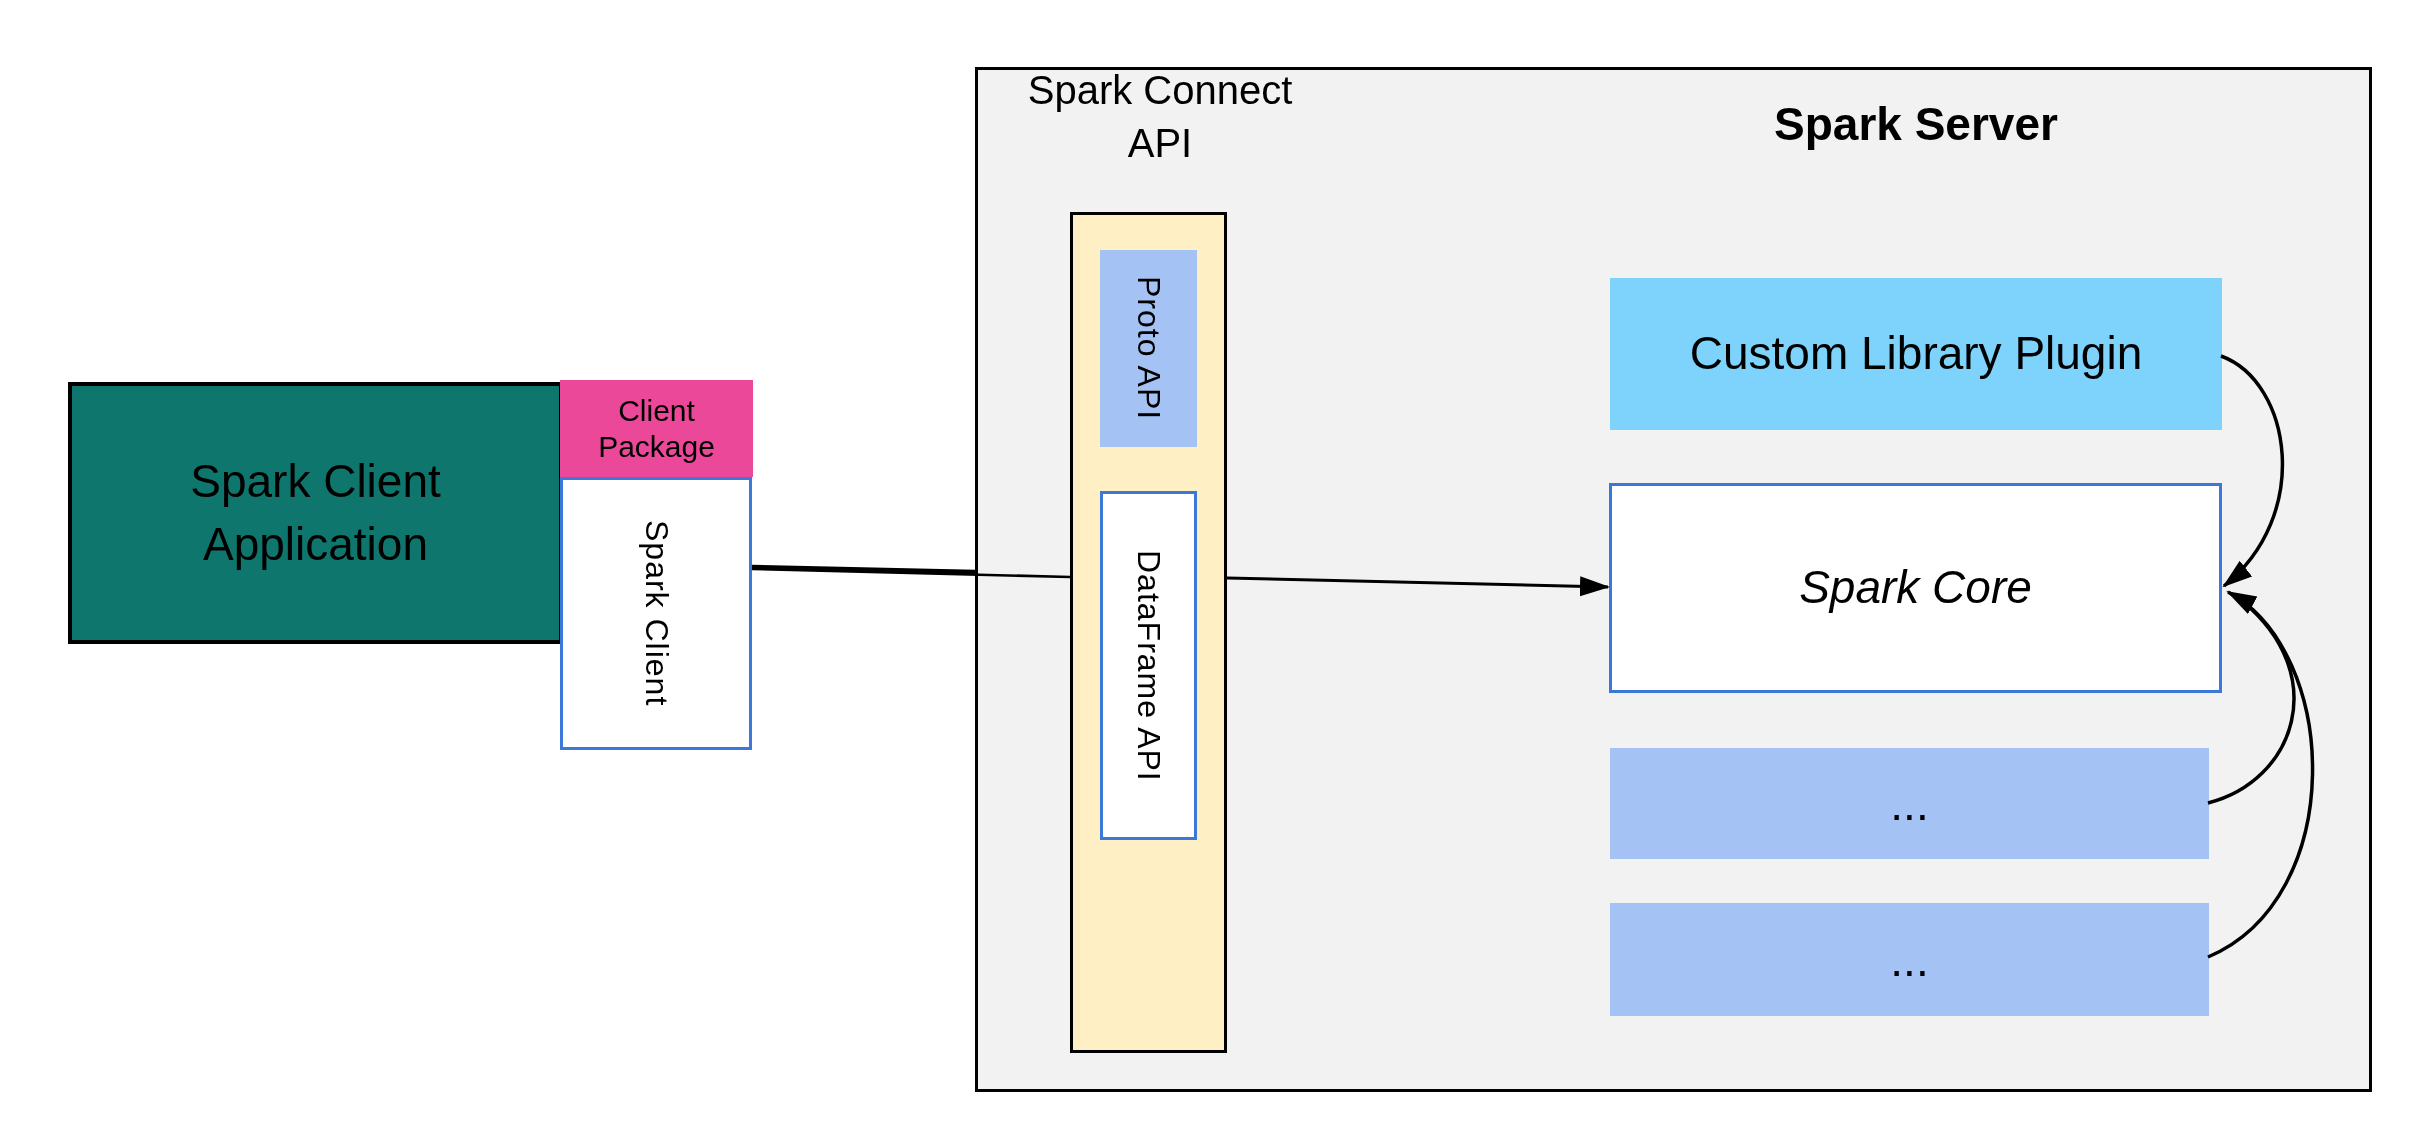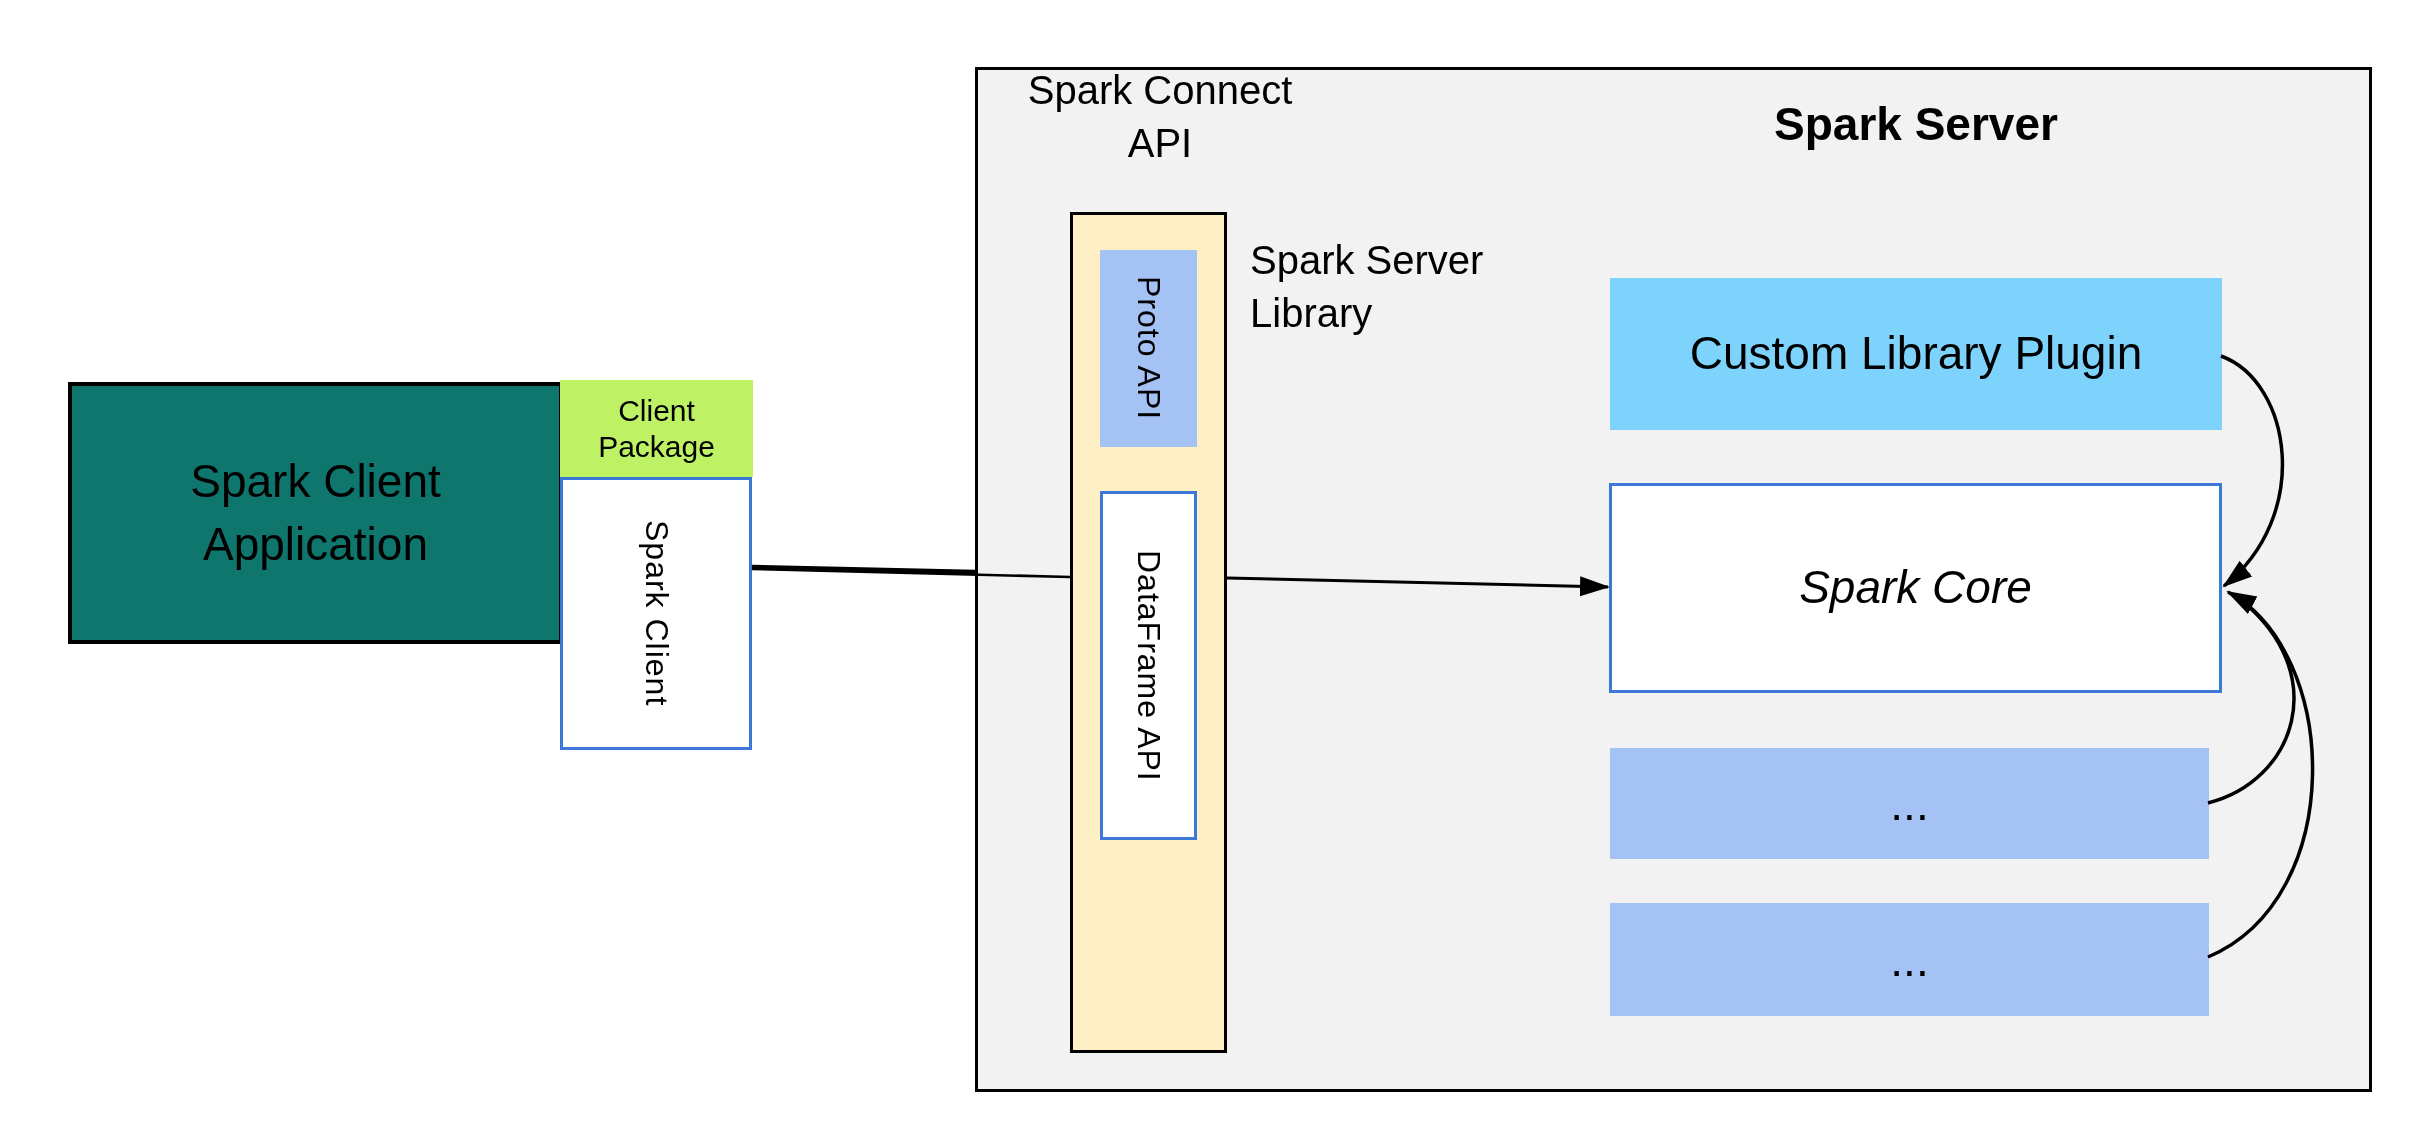--- a/index.html
+++ b/index.html
@@ -6,21 +6,21 @@
   .canvas{
     position:relative;width:2435px;height:1135px;background:#ffffff;overflow:hidden;
     font-family:"Liberation Sans",sans-serif;color:#000000;border-radius:12px;
   }
   .abs{position:absolute;box-sizing:border-box;}
   .center-flex{display:flex;align-items:center;justify-content:center;text-align:center;}
 
   
   .gray-container{left:975px;top:67px;width:1397px;height:1025px;background:#F2F2F2;border:3px solid #000000;}
   .green-box{left:68px;top:382px;width:495px;height:262px;background:#0f766e;border:4px solid #000000;}
-  .pkg-box{left:560px;top:380px;width:193px;height:97px;background:#bef264;}
+  .pkg-box{left:560px;top:380px;width:193px;height:97px;background:#ec4899;}
   .client-box{left:560px;top:477px;width:192px;height:273px;background:#ffffff;border:3px solid #3C78D8;}
   .yellow-box{left:1070px;top:212px;width:157px;height:841px;background:#FFEFC4;border:3px solid #000000;}
   .proto-box{left:1100px;top:250px;width:97px;height:197px;background:#A4C2F4;}
   .df-box{left:1100px;top:491px;width:97px;height:349px;background:#ffffff;border:3px solid #3C78D8;}
   .plugin-box{left:1610px;top:278px;width:612px;height:152px;background:#7dd3fc;}
   .core-box{left:1609px;top:483px;width:613px;height:210px;background:#ffffff;border:3px solid #3C78D8;font-style:italic;}
   .ext-box-1{left:1610px;top:748px;width:599px;height:111px;background:#A4C2F4;}
   .ext-box-2{left:1610px;top:903px;width:599px;height:113px;background:#A4C2F4;}
 
   
@@ -44,21 +44,20 @@
 <body>
 
 <div class="canvas">
 
   <div class="abs gray-container"></div>
 
   <div class="abs connect-title t-label">Spark Connect API</div>
 
   <div class="abs server-title t-title">Spark Server</div>
 
-  <div class="abs library-label t-label">Spark Server Library</div>
 
   <div class="abs green-box center-flex">
     <div class="t-big wrap-green">Spark Client Application</div>
   </div>
 
   <div class="abs pkg-box center-flex">
     <div class="t-small wrap-pkg">Client Package</div>
   </div>
 
   <div class="abs client-box center-flex">

